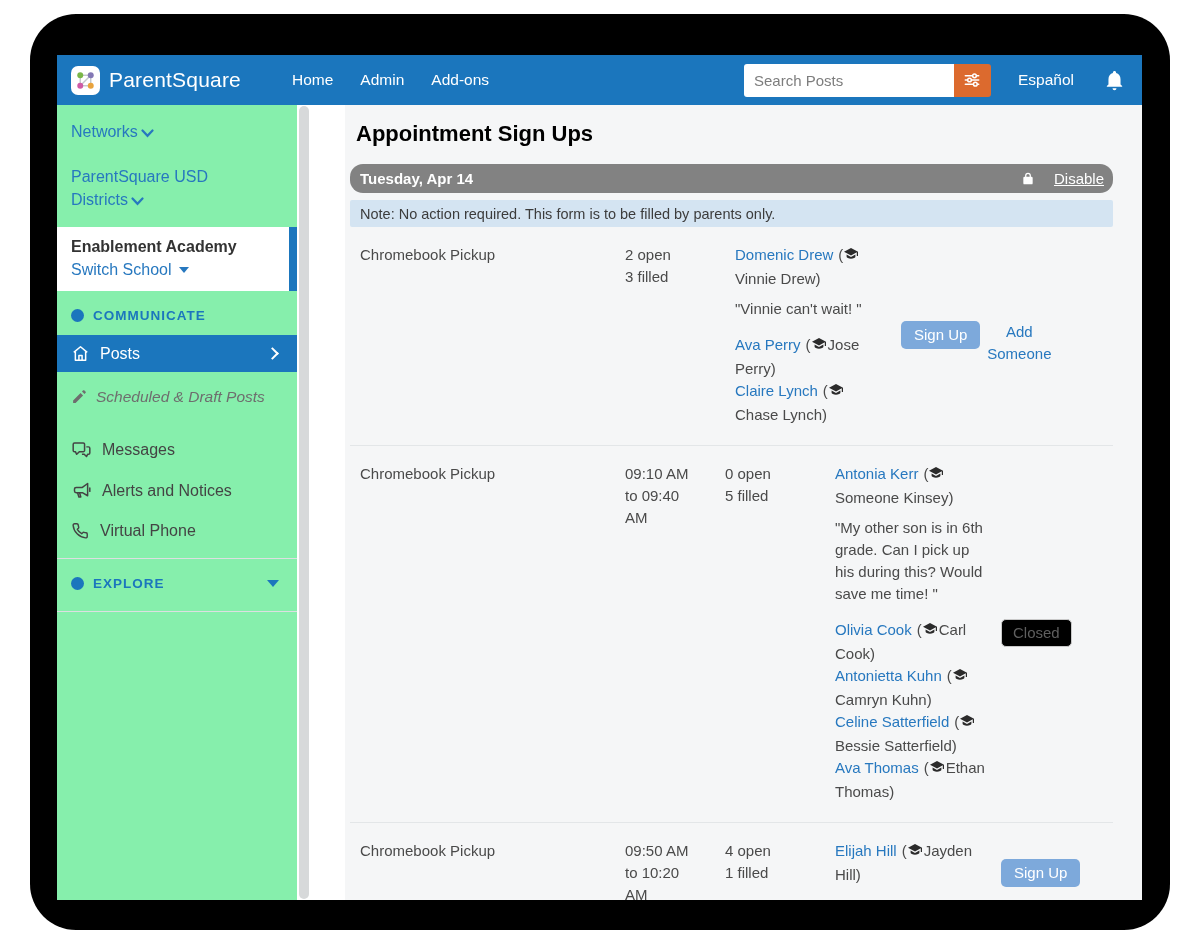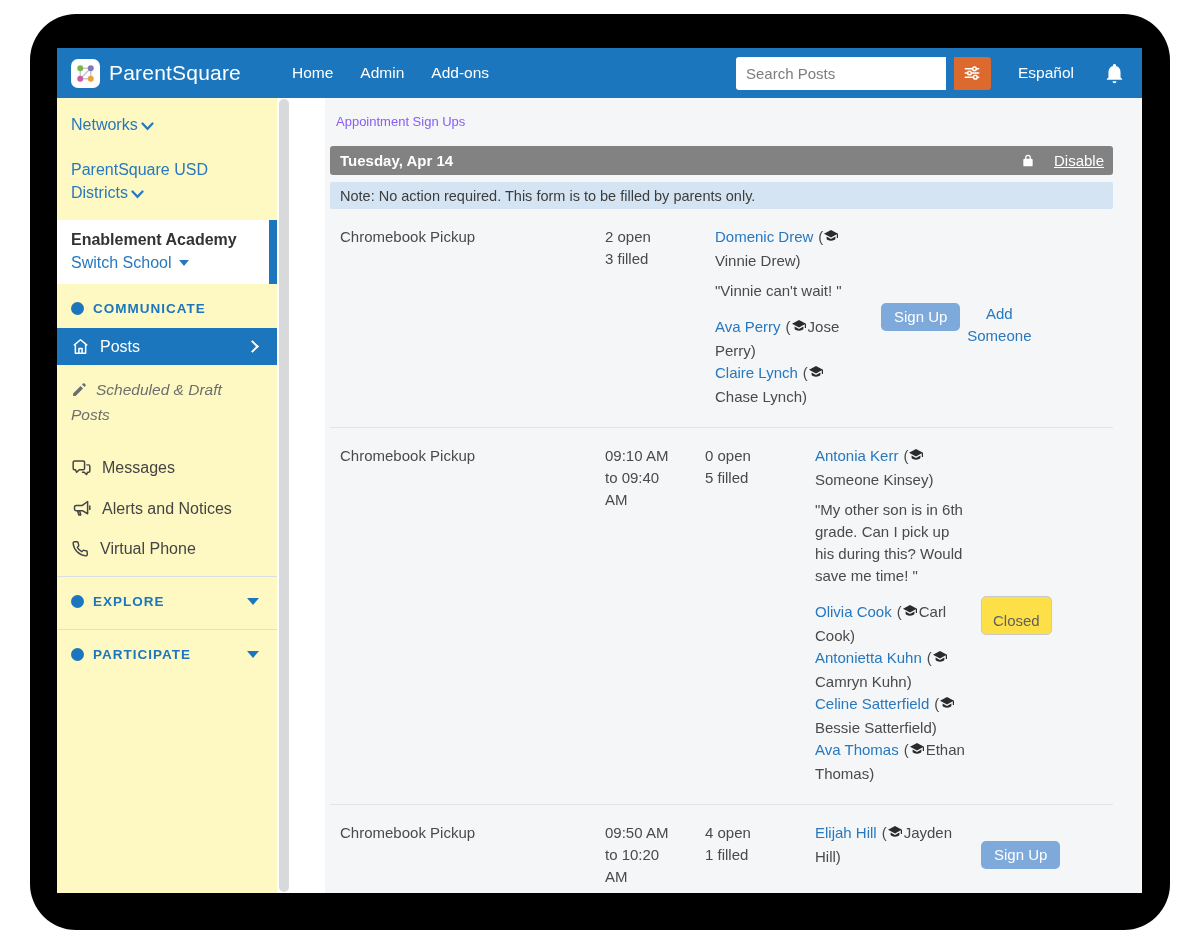--- a/index.html
+++ b/index.html
@@ -1,39 +1,39 @@
 <!DOCTYPE html>
 <html><head>
 <meta charset="utf-8">
 <style>
   * { margin:0; padding:0; box-sizing:border-box; }
   html,body { width:1200px; height:942px; background:#ffffff; font-family:"Liberation Sans","DejaVu Sans",sans-serif; }
   .stage { position:relative; width:1200px; height:942px; overflow:hidden; }
 
   .device-frame { position:absolute; left:30px; top:14px; width:1140px; height:916px; background:#000; border-radius:46px; }
-  .screen { position:absolute; left:57px; top:48px; width:1085px; height:845px; background:#fff; overflow:hidden; display:flex; flex-direction:column; }
+  .screen { position:absolute; left:57px; top:55px; width:1085px; height:845px; background:#fff; overflow:hidden; display:flex; flex-direction:column; }
 
   
   .navbar { height:50px; background:#1b76bd; display:flex; align-items:center; padding:0 16px 0 14px; flex:0 0 auto; }
   .logo-box { width:29px; height:29px; background:#fff; border-radius:7px; display:flex; align-items:center; justify-content:center; flex:0 0 auto; }
   .brand { color:#fff; font-size:21px; margin-left:9px; letter-spacing:0.2px; }
   .nav-links { display:flex; align-items:center; margin-left:24px; }
   .nav-link { color:#fff; font-size:15.5px; margin-left:27px; cursor:pointer; }
-  .search-group { display:flex; align-items:center; margin-left:auto;gap:8px; }
+  .search-group { display:flex; align-items:center; margin-left:auto; }
   .search-input { width:210px; height:33px; border:none; outline:none; border-radius:3px 0 0 3px; padding:0 10px; font-size:15px; color:#444; font-family:"Liberation Sans","DejaVu Sans",sans-serif; }
   .search-input::placeholder { color:#7d7d7d; }
   .search-btn { width:37px; height:33px; background:#dc6a2e; border:none; border-radius:0 3px 3px 0; display:flex; align-items:center; justify-content:center; cursor:pointer; }
   .lang { color:#fff; font-size:15.5px; margin-left:27px; cursor:pointer; }
   .bell { margin-left:29px; cursor:pointer; display:flex; }
 
   
   .body-row { flex:1 1 auto; display:flex; min-height:0; }
 
   
-  .sidebar { width:220px; background:#fef9c3; flex:0 0 auto; font-size:16px; color:#444; }
+  .sidebar { width:240px; background:#86efac; flex:0 0 auto; font-size:16px; color:#444; }
   .side-link { color:#2778bf; padding:0 0 0 14px; max-width:190px; line-height:23px; cursor:pointer; }
   .side-link.networks { margin-top:15px; }
   .side-link.district { margin-top:21px; }
   .chev-svg { vertical-align:-1px; margin-left:3px; }
   .school-box { background:#fff; margin-top:15px; padding:11px 20px 12px 14px; border-right:8px solid #1b76bd; }
   .school-name { font-weight:bold; color:#333; font-size:16px; }
   .switch-link { color:#2778bf; margin-top:5px; cursor:pointer; display:flex; align-items:center; }
   .caret-down { width:0; height:0; border-left:5px solid transparent; border-right:5px solid transparent; border-top:6px solid #2778bf; margin-left:7px; }
   .section-header { display:flex; align-items:center; padding:17px 18px 12px 14px; cursor:pointer; }
   .section-dot { width:13px; height:13px; border-radius:50%; background:#1b76bd; flex:0 0 auto; }
@@ -47,22 +47,22 @@
   .nav-item.scheduled .icon { display:inline-flex; vertical-align:-3px; margin-right:8px; }
   .side-divider { border-top:1px solid #dcdfe1; margin-top:8px; }
 
   
   .scroll-strip { width:14px; background:#fff; flex:0 0 auto; padding:1px 2px; }
   .scroll-thumb { width:10px; height:100%; background:#d7d9da; border-radius:5px; }
 
   
   .main { flex:1 1 auto; background:#fff; min-width:0; }
   .main-inner { margin-left:34px; height:100%; background:#f5f6f7; padding:16px 29px 0 5px; }
-  .page-title { font-size:13px; font-weight:normal; color:#8b5cf6; padding-left:6px; }
-  .date-bar { margin-top:17px; background:#828282; border-radius:3px; height:29px; display:flex; align-items:center; padding:0 9px 0 10px; }
+  .page-title { font-size:22px; font-weight:bold; color:#000000; padding-left:6px; }
+  .date-bar { margin-top:17px; background:#828282; border-radius:13px; height:29px; display:flex; align-items:center; padding:0 9px 0 10px; }
   .date-label { color:#fff; font-weight:bold; font-size:15px; }
   .disable-wrap { margin-left:auto; display:flex; align-items:center; cursor:pointer;gap:15px; }
   .disable-link { color:#fff; font-size:15px; text-decoration:underline; margin-left:4px; }
   .note-bar { margin-top:7px; background:#d4e4f2; height:27px; display:flex; align-items:center; padding:0 10px; font-size:14.5px; color:#3c3c3c; border-radius:2px; }
 
   .rows { }
   .apt-row { display:flex; padding:17px 0 19px 10px; font-size:15px; color:#4a4a4a; line-height:22px; }
   .apt-row + .apt-row { border-top:1px solid #e3e6e8; }
   .col-activity { width:265px; flex:0 0 auto; }
   .col-time { width:80px; flex:0 0 auto; margin-right:20px; }
@@ -70,21 +70,21 @@
   .col-names { width:152px; flex:0 0 auto; }
   .col-action { flex:1 1 auto; display:flex; flex-direction:row; align-items:center; padding:0 6px 0 14px; }
 
   .signup { }
   .signup-name a { color:#2778bf; text-decoration:none; cursor:pointer; }
   .signup-name .paren { margin-left:5px; }
   .cap { vertical-align:-2px; margin-right:1px; }
   .signup-comment { margin-top:8px; margin-bottom:14px; color:#4a4a4a; }
 
   .btn-signup { background:#7da9db; color:#fff; border:none; border-radius:5px; font-size:15px; padding:5px 13px 6px; cursor:pointer; font-family:"Liberation Sans","DejaVu Sans",sans-serif; }
-  .btn-closed { background:#fde047; color:#5f5f5f; border:1px solid #c9c9c9; border-radius:5px; font-size:15px; padding:15px 11px 5px; cursor:default; font-family:"Liberation Sans","DejaVu Sans",sans-serif; }
+  .btn-closed { background:#000000; color:#5f5f5f; border:1px solid #c9c9c9; border-radius:5px; font-size:15px; padding:4px 11px 5px; cursor:default; font-family:"Liberation Sans","DejaVu Sans",sans-serif; }
   .add-someone { margin-top:16px; color:#2778bf; font-size:15px; text-align:center; max-width:78px; line-height:22px; cursor:pointer; }
 </style>
 </head>
 <body>
 
 <div class="stage">
   <div class="device-frame"></div>
   <div class="screen">
 
     <div class="navbar">
@@ -205,25 +205,20 @@
           <span>Virtual Phone</span>
         </div>
 
         <div class="side-divider"></div>
         <div class="section-header">
           <span class="section-dot"></span>
           <span class="section-label">EXPLORE</span>
           <span class="section-caret"></span>
         </div>
         <div class="side-divider"></div>
-        <div class="section-header">
-          <span class="section-dot"></span>
-          <span class="section-label">PARTICIPATE</span>
-          <span class="section-caret"></span>
-        </div>
       </div>
 
       <div class="scroll-strip">
         <div class="scroll-thumb"></div>
       </div>
 
       <div class="main">
         <div class="main-inner">
           <div class="page-title">Appointment Sign Ups</div>
 

